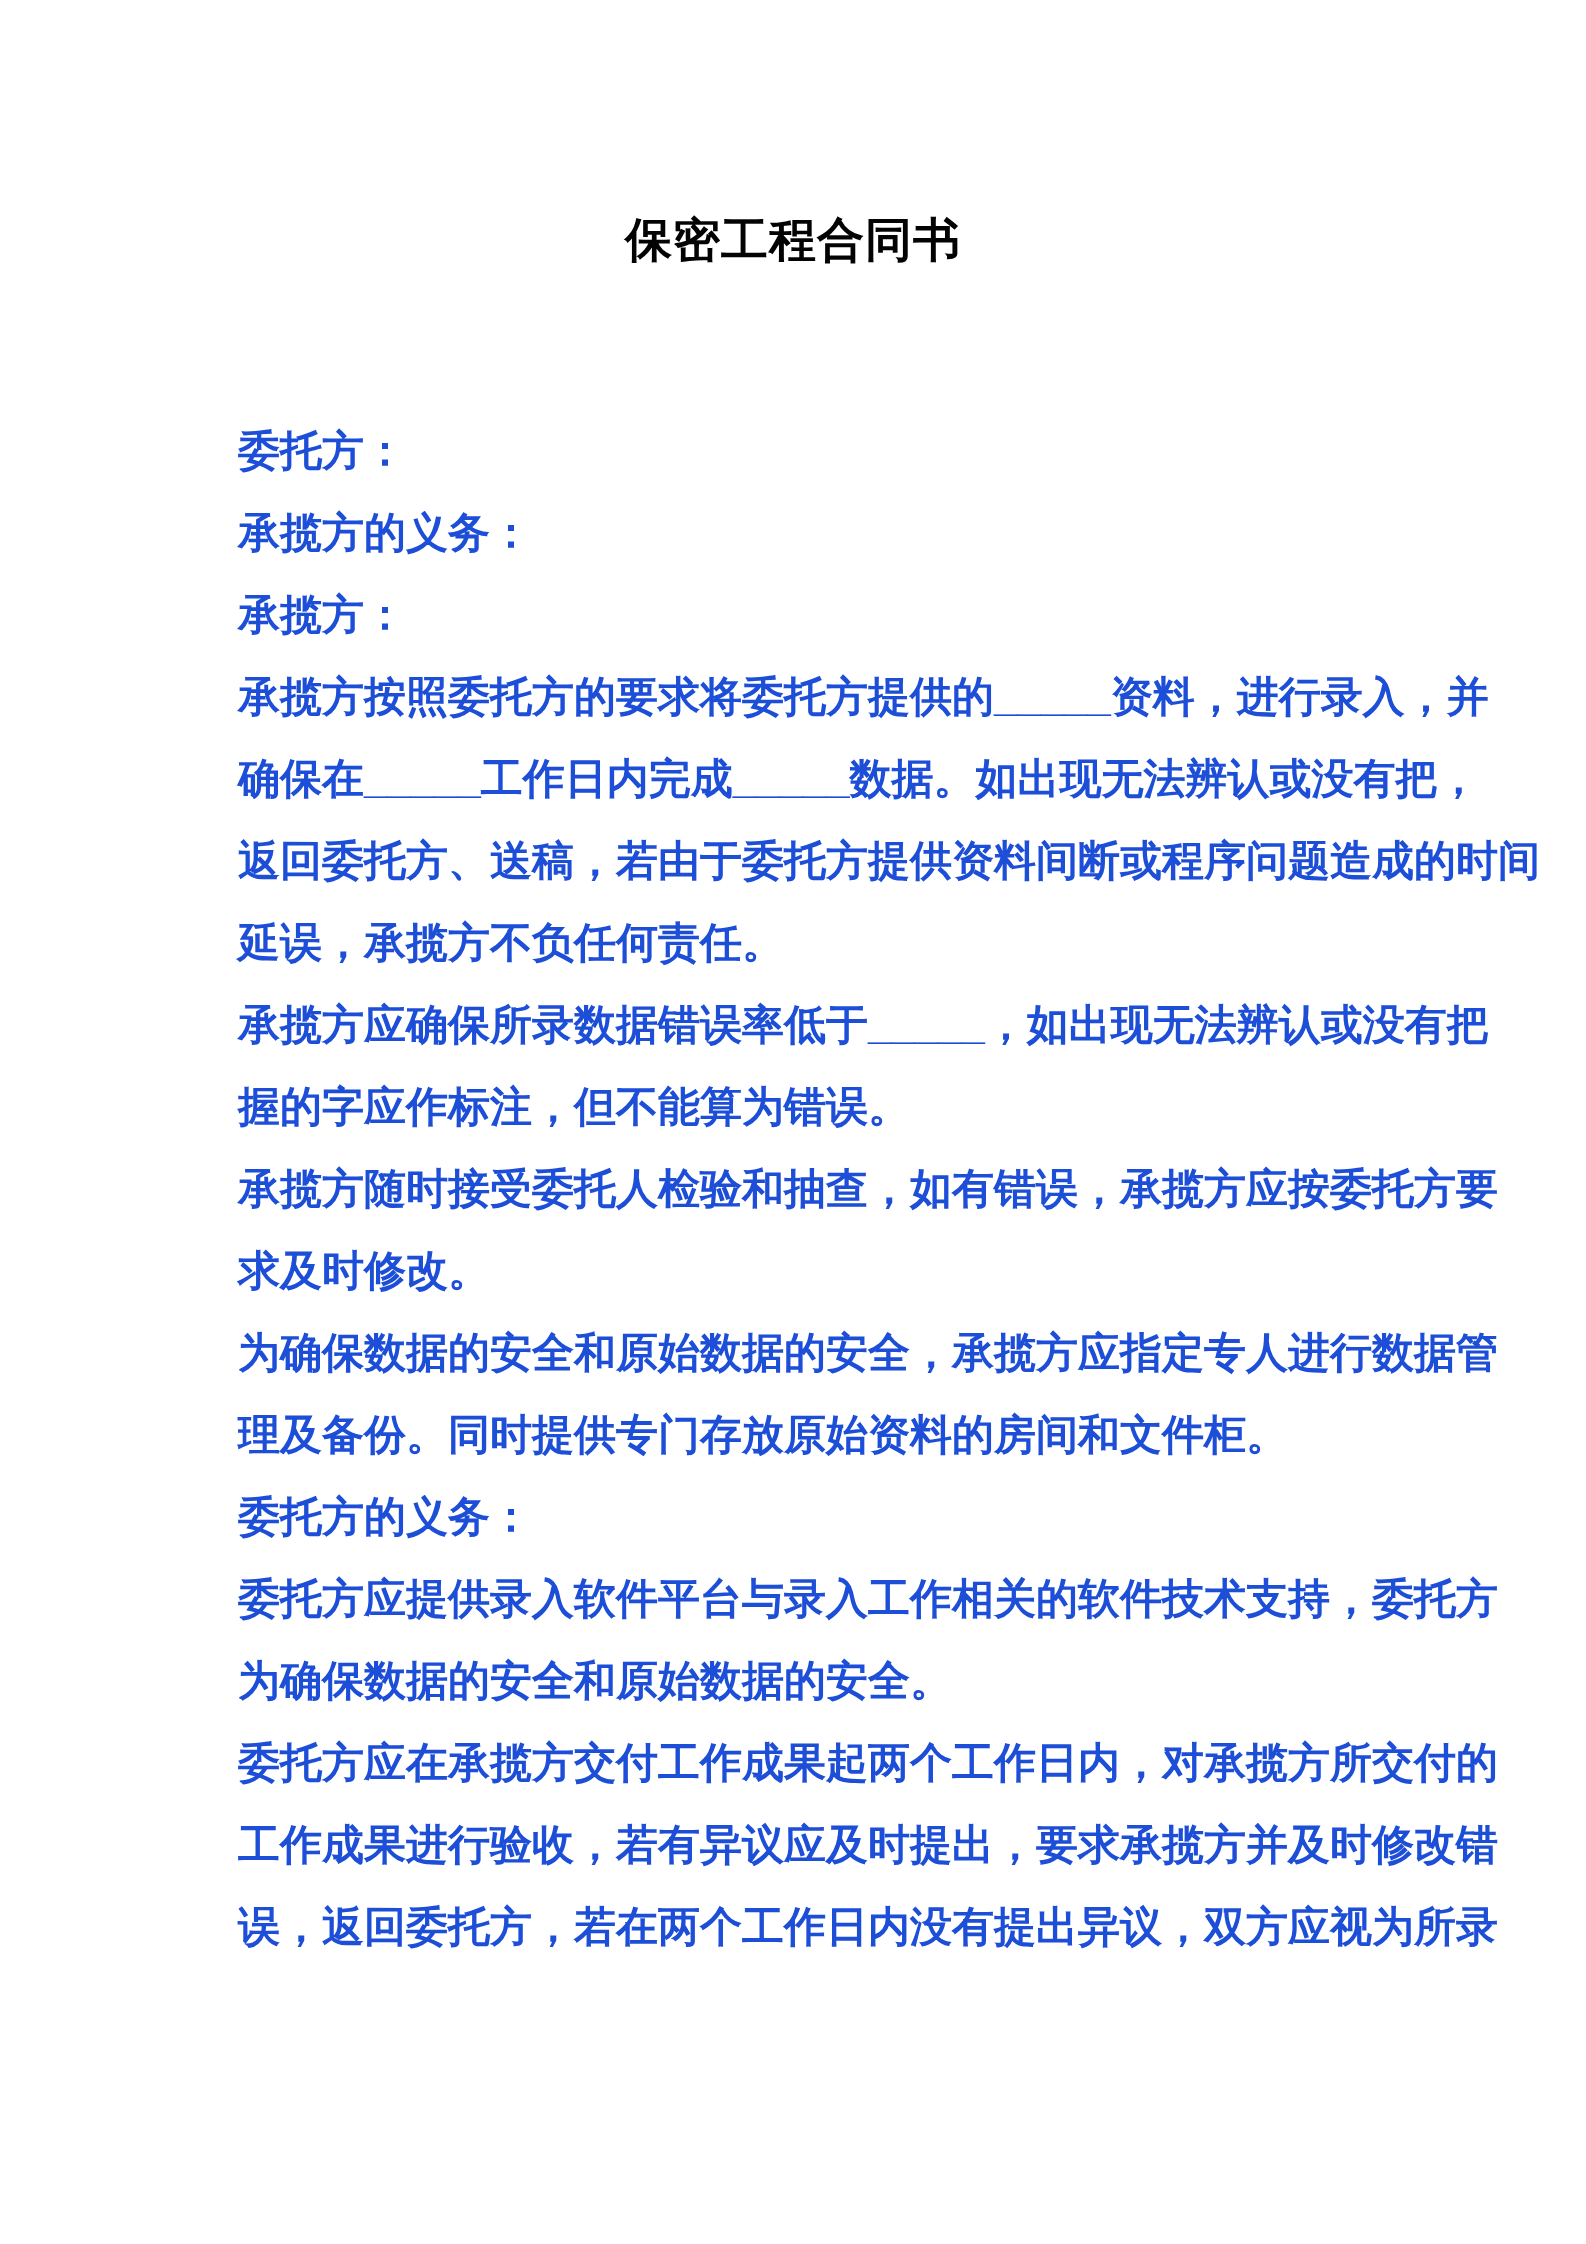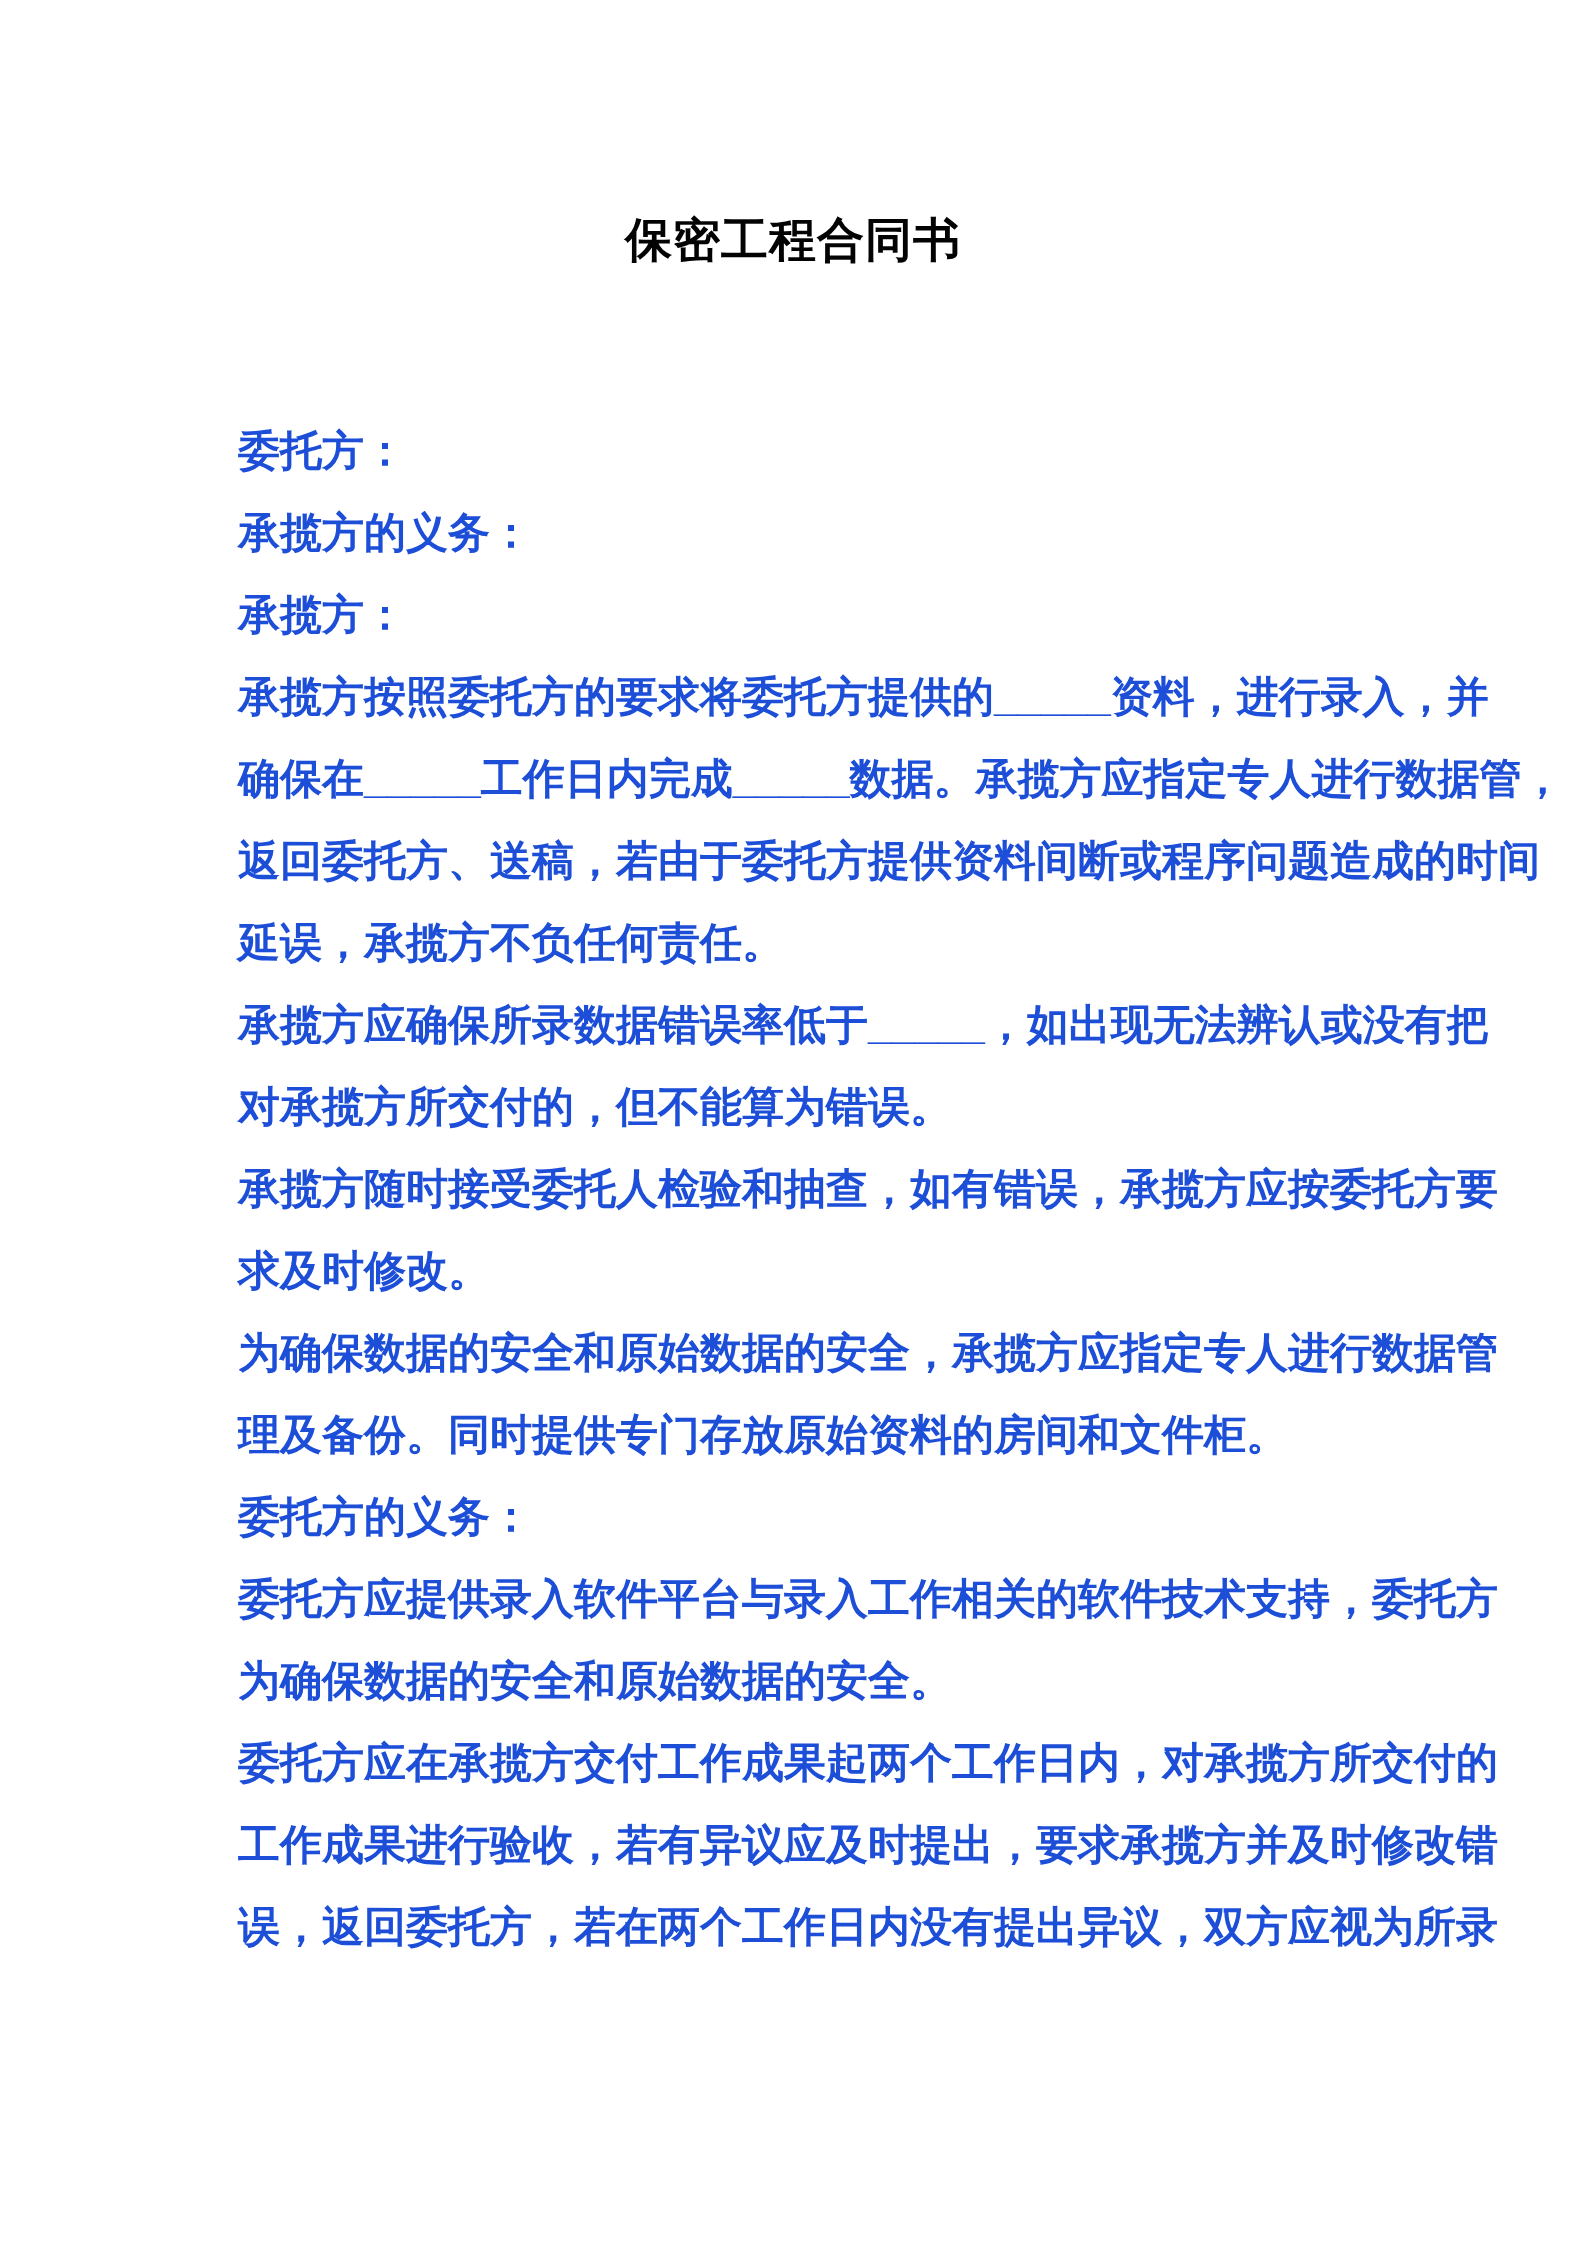--- a/index.html
+++ b/index.html
@@ -45,25 +45,25 @@
 </head>
 <body>
 
 <div class="page">
   <div class="doc-title">保密工程合同书</div>
   <div class="doc-body">
       <div class="doc-line">委托方：</div>
       <div class="doc-line">承揽方的义务：</div>
       <div class="doc-line">承揽方：</div>
       <div class="doc-line">承揽方按照委托方的要求将委托方提供的_____资料，进行录入，并</div>
-      <div class="doc-line">确保在_____工作日内完成_____数据。承揽方应指定专人进行数据管，</div>
+      <div class="doc-line">确保在_____工作日内完成_____数据。如出现无法辨认或没有把，</div>
       <div class="doc-line">返回委托方、送稿，若由于委托方提供资料间断或程序问题造成的时间</div>
       <div class="doc-line">延误，承揽方不负任何责任。</div>
       <div class="doc-line">承揽方应确保所录数据错误率低于_____，如出现无法辨认或没有把</div>
-      <div class="doc-line">对承揽方所交付的，但不能算为错误。</div>
+      <div class="doc-line">握的字应作标注，但不能算为错误。</div>
       <div class="doc-line">承揽方随时接受委托人检验和抽查，如有错误，承揽方应按委托方要</div>
       <div class="doc-line">求及时修改。</div>
       <div class="doc-line">为确保数据的安全和原始数据的安全，承揽方应指定专人进行数据管</div>
       <div class="doc-line">理及备份。同时提供专门存放原始资料的房间和文件柜。</div>
       <div class="doc-line">委托方的义务：</div>
       <div class="doc-line">委托方应提供录入软件平台与录入工作相关的软件技术支持，委托方</div>
       <div class="doc-line">为确保数据的安全和原始数据的安全。</div>
       <div class="doc-line">委托方应在承揽方交付工作成果起两个工作日内，对承揽方所交付的</div>
       <div class="doc-line">工作成果进行验收，若有异议应及时提出，要求承揽方并及时修改错</div>
       <div class="doc-line">误，返回委托方，若在两个工作日内没有提出异议，双方应视为所录</div>

